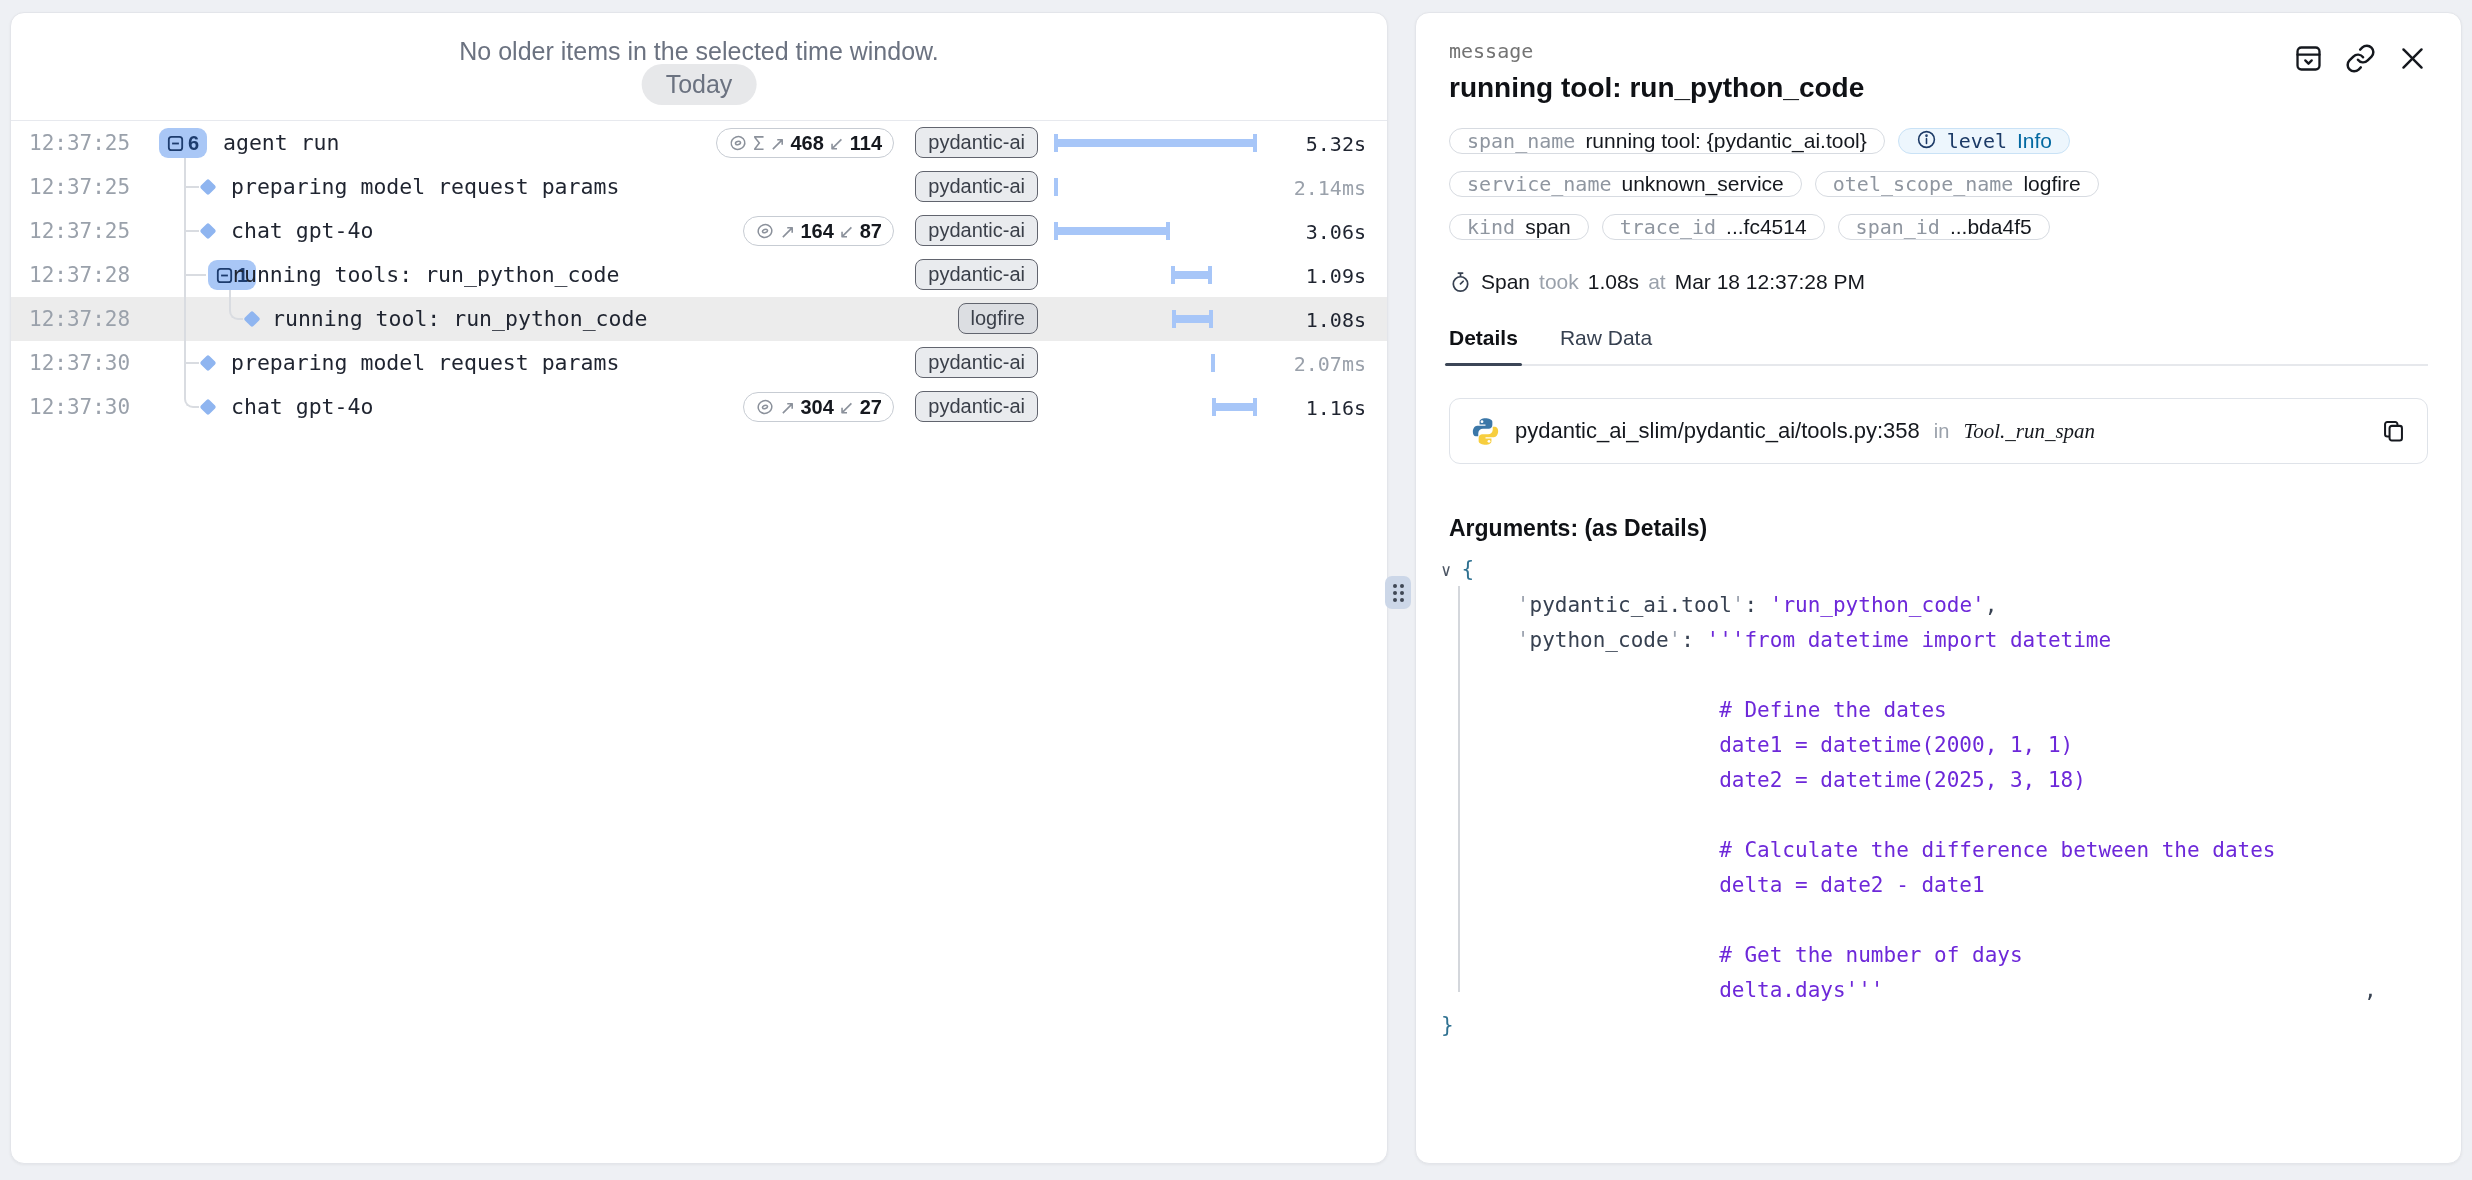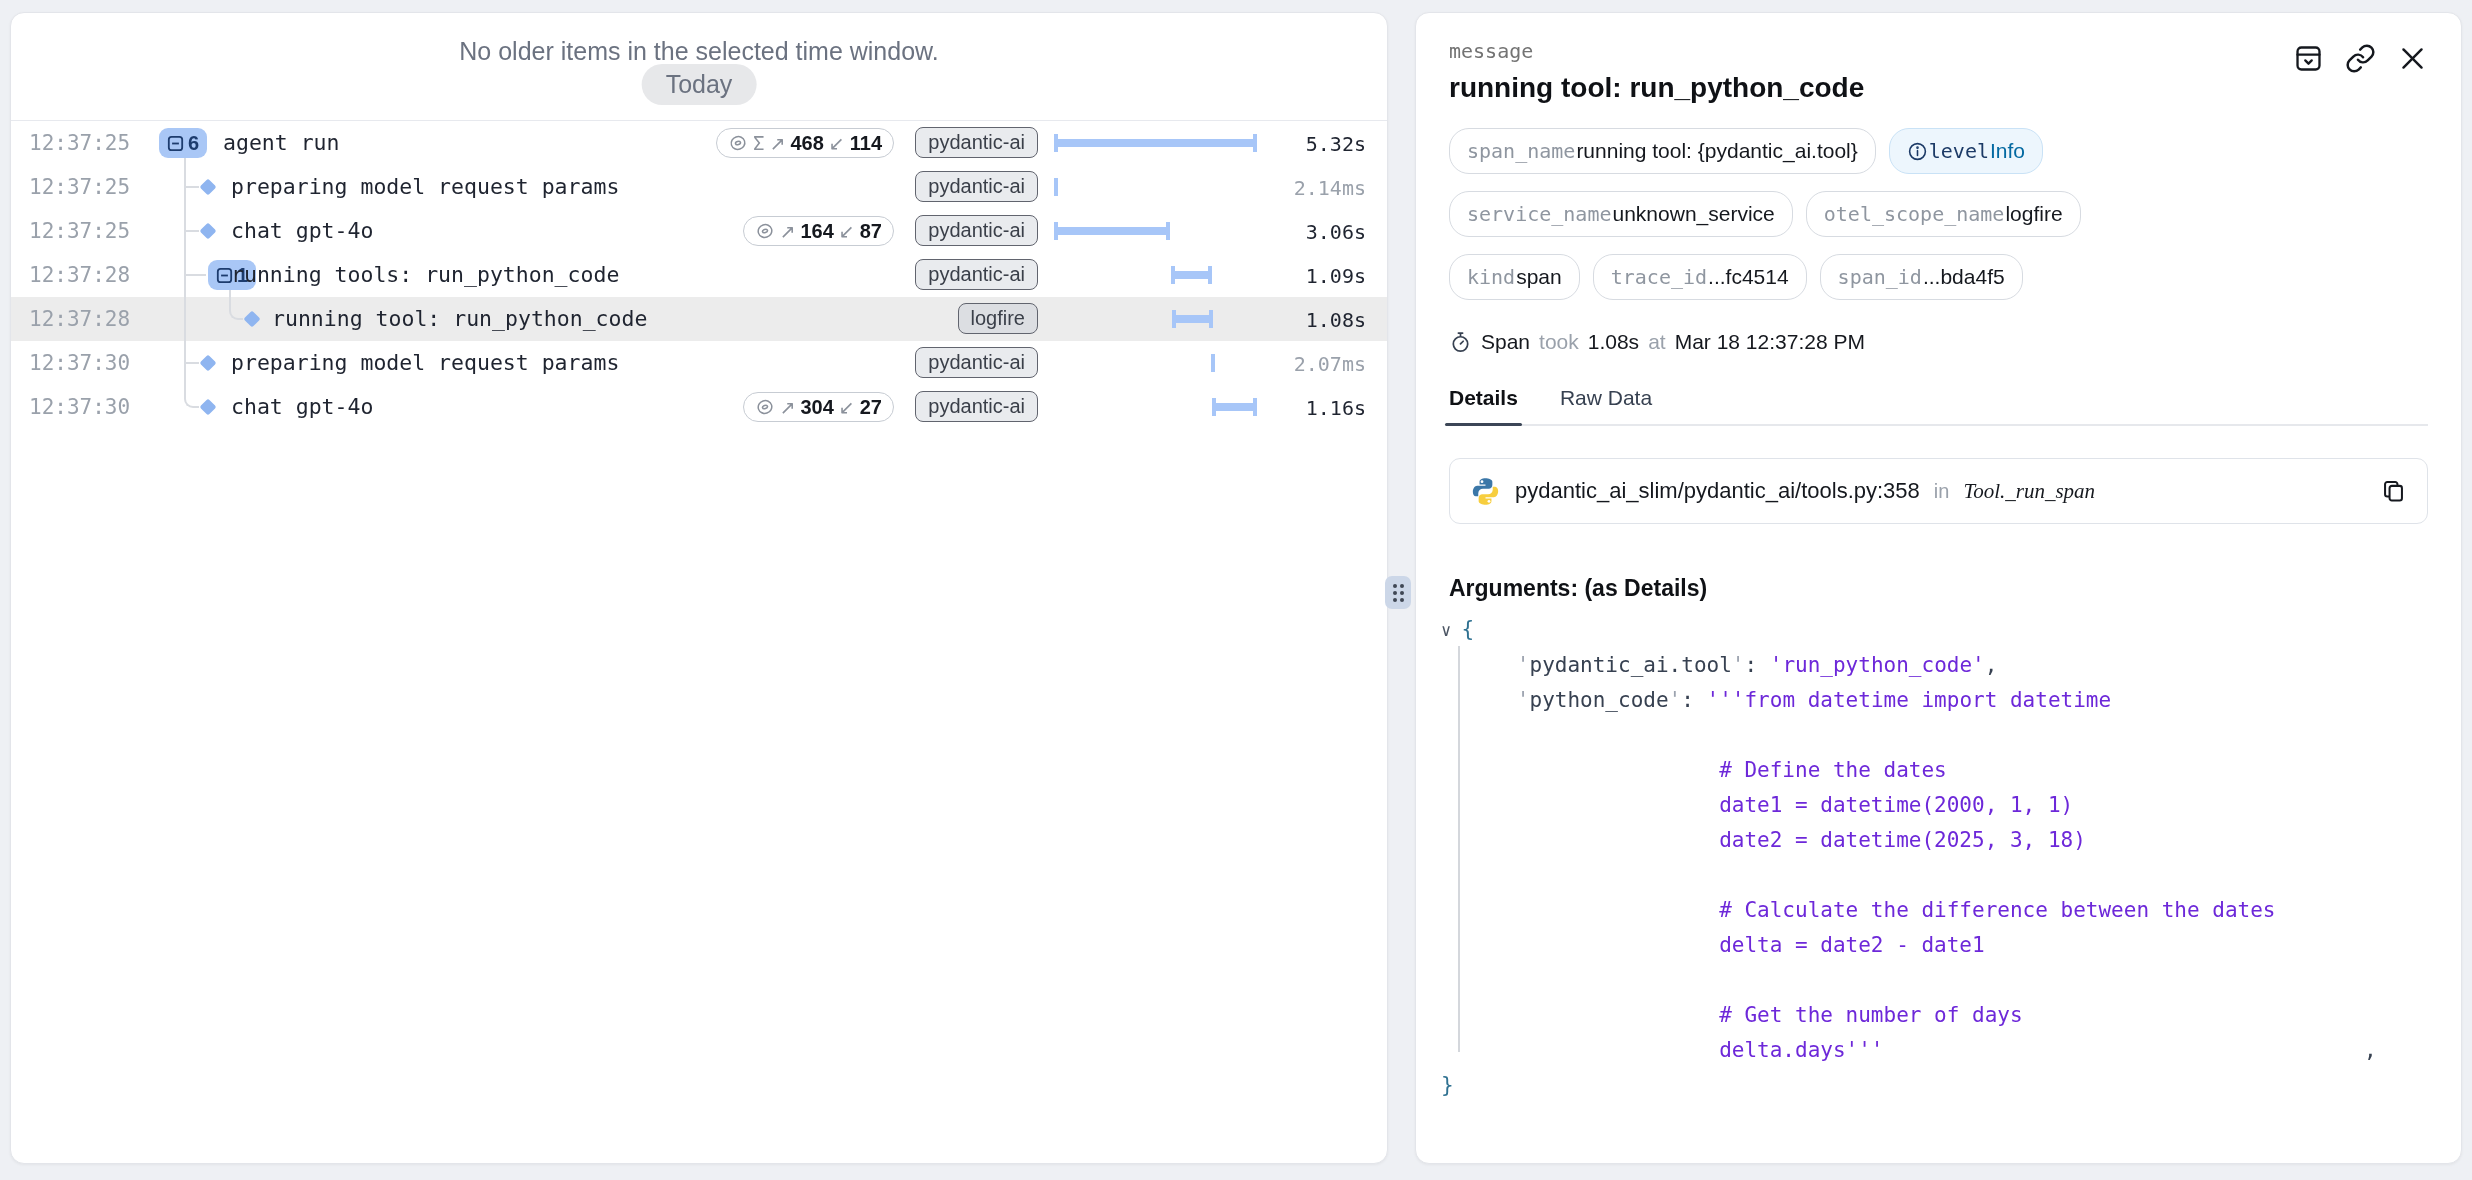--- a/index.html
+++ b/index.html
@@ -62,21 +62,21 @@
   
   #right-card { padding:26px 33px; }
   .rp-head { display:flex; justify-content:space-between; align-items:flex-start; }
   .rp-kind { font-size:20px; color:#737373; }
   .rp-title { font-size:28px; font-weight:600; color:#0f1115; margin-top:9px; }
   .rp-icons { display:flex; gap:21px; color:#15181e; margin-top:4px; }
   .rp-icons .ibtn { cursor:pointer; display:block; }
 
   .pill-row { display:flex; gap:13px; margin-top:17px; }
   .pill-row:first-of-type { margin-top:24px; }
-  .pill { display:inline-flex; align-items:center; gap:1px; height:46px; padding:0 17px;
+  .pill { display:inline-flex; align-items:flex-start; gap:10px; height:26px; padding:0 17px;
     border:1.5px solid #d7dbe1; border-radius:20px; cursor:pointer; background:#fff; }
   .pill .pk { font-size:20px; color:#8f96a0; font-family:"DejaVu Sans Mono","Liberation Mono",monospace; }
   .pill .pv { font-size:21px; color:#15181e; }
   .pill.level { background:#edf6fd; border-color:#c9e2f6; }
   .pill.level .pk { color:#1c3a66; }
   .pill.level .pv { color:#0369a1; font-weight:400; }
   .pill.level svg { color:#1c3a66; }
 
   .span-line { display:flex; align-items:center; gap:9px; margin-top:30px;
     font-size:21px; color:#15181e; }

